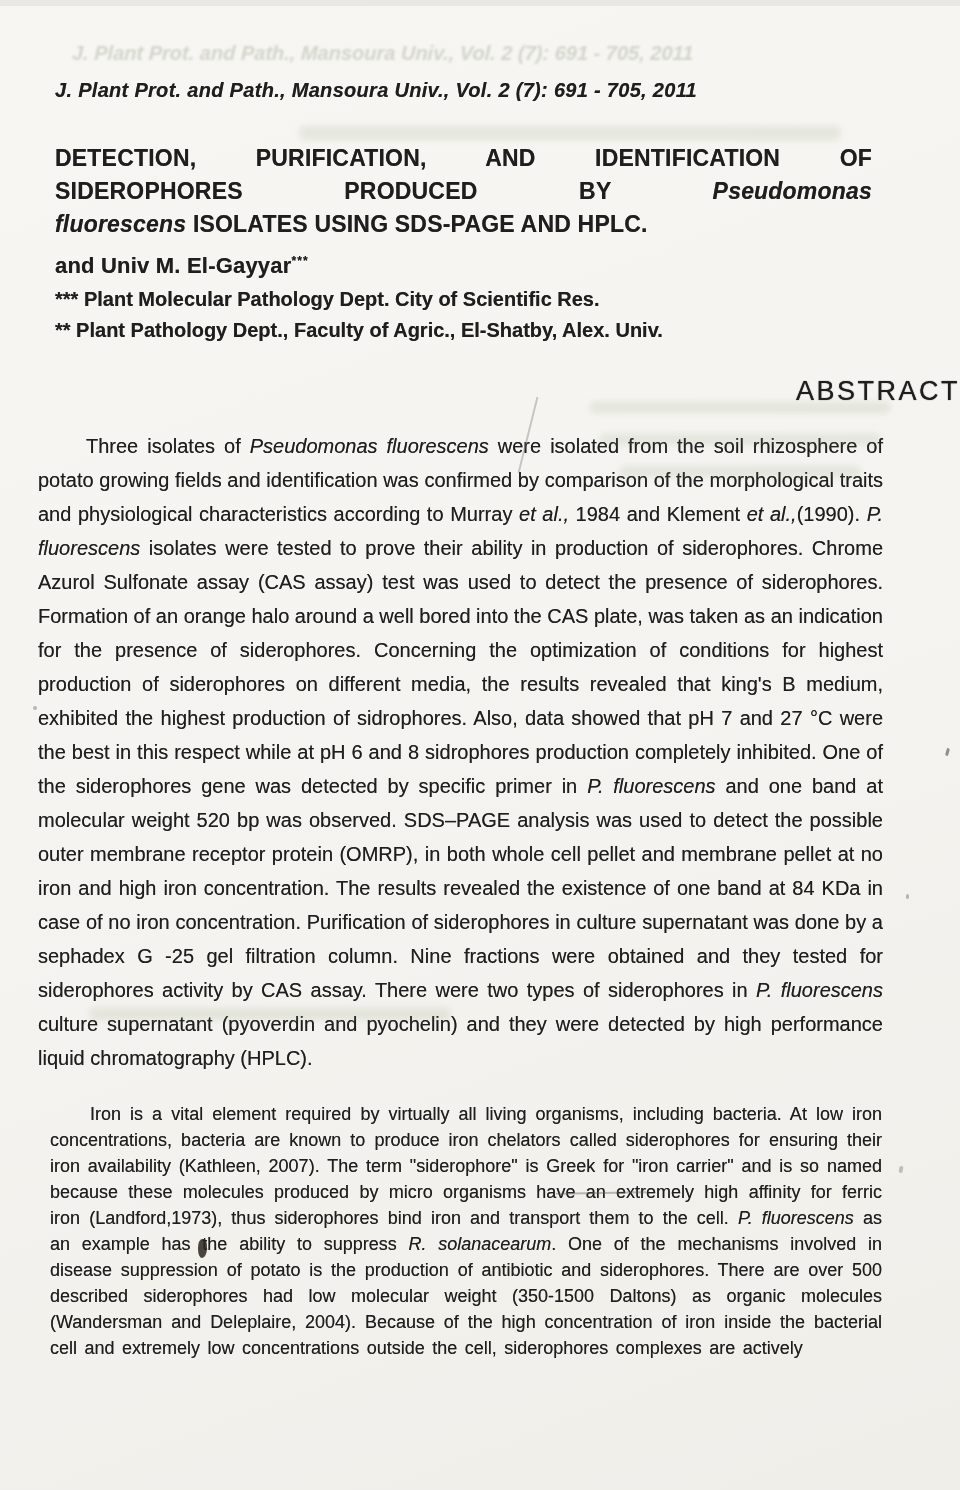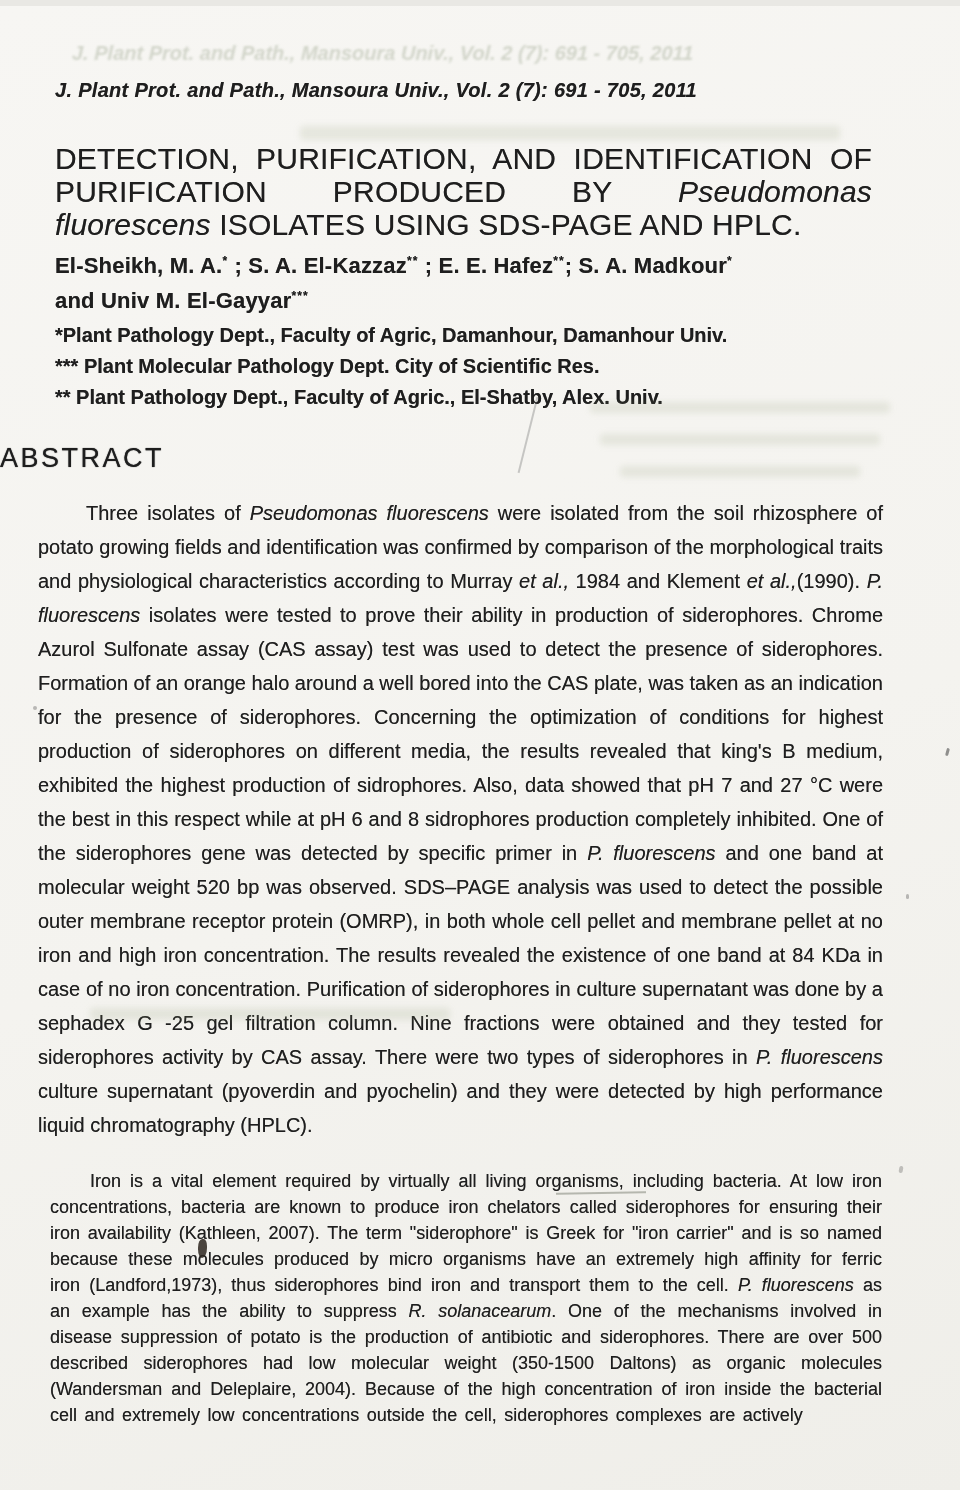--- a/index.html
+++ b/index.html
@@ -10,32 +10,32 @@
     color:#1e1e1e;
   }
   .ink { text-shadow:0 0 0.6px rgba(35,35,35,0.65); }
 
   .journal-header {
     margin:72px 90px 0 55px;
     font-style:italic; font-weight:700; font-size:20px; line-height:24px;
     letter-spacing:0.3px;
   }
 
-  .title-block { margin:40px 88px 0 55px; font-weight:400; font-size:30px; line-height:33px; letter-spacing:0.2px; }
+  .title-block { margin:40px 88px 0 55px; font-weight:700; font-size:23px; line-height:33px; letter-spacing:0.2px; }
   .title-line { text-align:justify; text-align-last:justify; }
   .title-line.last { text-align-last:left; }
   .it { font-style:italic; }
 
   .authors { margin:5px 60px 0 55px; font-weight:700; font-size:22px; line-height:31px; letter-spacing:0.2px; }
   .authors sup { font-size:55%; letter-spacing:1px; }
 
   .affiliations { margin:3px 60px 0 55px; font-weight:700; font-size:20px; line-height:31px; }
 
   .section-heading {
-    margin-top:30px; text-align:left;
+    margin-top:30px; text-align:right;
     font-size:27px; font-weight:400; letter-spacing:2.5px;
     text-shadow:0 0 1px rgba(30,30,30,0.9);
   }
 
   .abstract-para {
     margin:22px 77px 0 38px;
     font-size:20px; line-height:34px;
     text-align:justify; text-indent:48px;
   }
 
@@ -92,31 +92,29 @@
   <div class="underline-mark"></div>
   <div class="speck speck1"></div>
   <div class="speck speck2"></div>
   <div class="speck speck3"></div>
   <div class="speck speck4"></div>
 
   <div class="journal-header ink">J. Plant Prot. and Path., Mansoura Univ., Vol. 2 (7): 691 - 705, 2011</div>
 
   <div class="title-block ink">
     <div class="title-line"><span>DETECTION, PURIFICATION, AND IDENTIFICATION OF</span></div>
-    <div class="title-line"><span>PURIFICATION PRODUCED BY </span><span class="it">Pseudomonas</span></div>
+    <div class="title-line"><span>SIDEROPHORES PRODUCED BY </span><span class="it">Pseudomonas</span></div>
     <div class="title-line last"><span class="it">fluorescens</span><span> ISOLATES USING SDS-PAGE AND HPLC.</span></div>
   </div>
 
   <div class="authors ink">
-    <div><span>El-Sheikh, M. A.</span><sup>*</sup><span> ; S. A. El-Kazzaz</span><sup>**</sup><span> ; E. E. Hafez</span><sup>**</sup><span>; S. A. Madkour</span><sup>*</sup></div>
     <div><span>and Univ M. El-Gayyar</span><sup>***</sup></div>
   </div>
 
   <div class="affiliations ink">
-    <div>*Plant Pathology Dept., Faculty of Agric, Damanhour, Damanhour Univ.</div>
     <div>*** Plant Molecular Pathology Dept. City of Scientific Res.</div>
     <div>** Plant Pathology Dept., Faculty of Agric., El-Shatby, Alex. Univ.</div>
   </div>
 
   <div class="section-heading ink">ABSTRACT</div>
   <div class="abstract-para ink"><span>Three isolates of </span><span class="it">Pseudomonas fluorescens</span><span> were isolated from the soil rhizosphere of potato growing fields and identification was confirmed by comparison of the morphological traits and physiological characteristics according to Murray </span><span class="it">et al.,</span><span> 1984 and Klement </span><span class="it">et al.,</span><span>(1990). </span><span class="it">P. fluorescens</span><span> isolates were tested to prove their ability in production of siderophores. Chrome Azurol Sulfonate assay (CAS assay) test was used to detect the presence of siderophores. Formation of an orange halo around a well bored into the CAS plate, was taken as an indication for the presence of siderophores. Concerning the optimization of conditions for highest production of siderophores on different media, the results revealed that king's B medium, exhibited the highest production of sidrophores. Also, data showed that pH 7 and 27 °C were the best in this respect while at pH 6 and 8 sidrophores production completely inhibited. One of the siderophores gene was detected by specific primer in </span><span class="it">P. fluorescens</span><span> and one band at molecular weight 520 bp was observed. SDS–PAGE analysis was used to detect the possible outer membrane receptor protein (OMRP), in both whole cell pellet and membrane pellet at no iron and high iron concentration. The results revealed the existence of one band at 84 KDa in case of no iron concentration. Purification of siderophores in culture supernatant was done by a sephadex G -25 gel filtration column. Nine fractions were obtained and they tested for siderophores activity by CAS assay. There were two types of siderophores in </span><span class="it">P. fluorescens</span><span> culture supernatant (pyoverdin and pyochelin) and they were detected by high performance liquid chromatography (HPLC).</span></div>
 
   <div class="intro-para ink"><span>Iron is a vital element required by virtually all living organisms, including bacteria. At low iron concentrations, bacteria are known to produce iron chelators called siderophores for ensuring their iron availability (Kathleen, 2007). The term "siderophore" is Greek for "iron carrier" and is so named because these molecules produced by micro organisms have an extremely high affinity for ferric iron (Landford,1973), thus siderophores bind iron and transport them to the cell. </span><span class="it">P. fluorescens</span><span> as an example has the ability to suppress </span><span class="it">R. solanacearum</span><span>. One of the mechanisms involved in disease suppression of potato is the production of antibiotic and siderophores. There are over 500 described siderophores had low molecular weight (350-1500 Daltons) as organic molecules (Wandersman and Deleplaire, 2004). Because of the high concentration of iron inside the bacterial cell and extremely low concentrations outside the cell, siderophores complexes are actively</span></div>
 
 </div>

